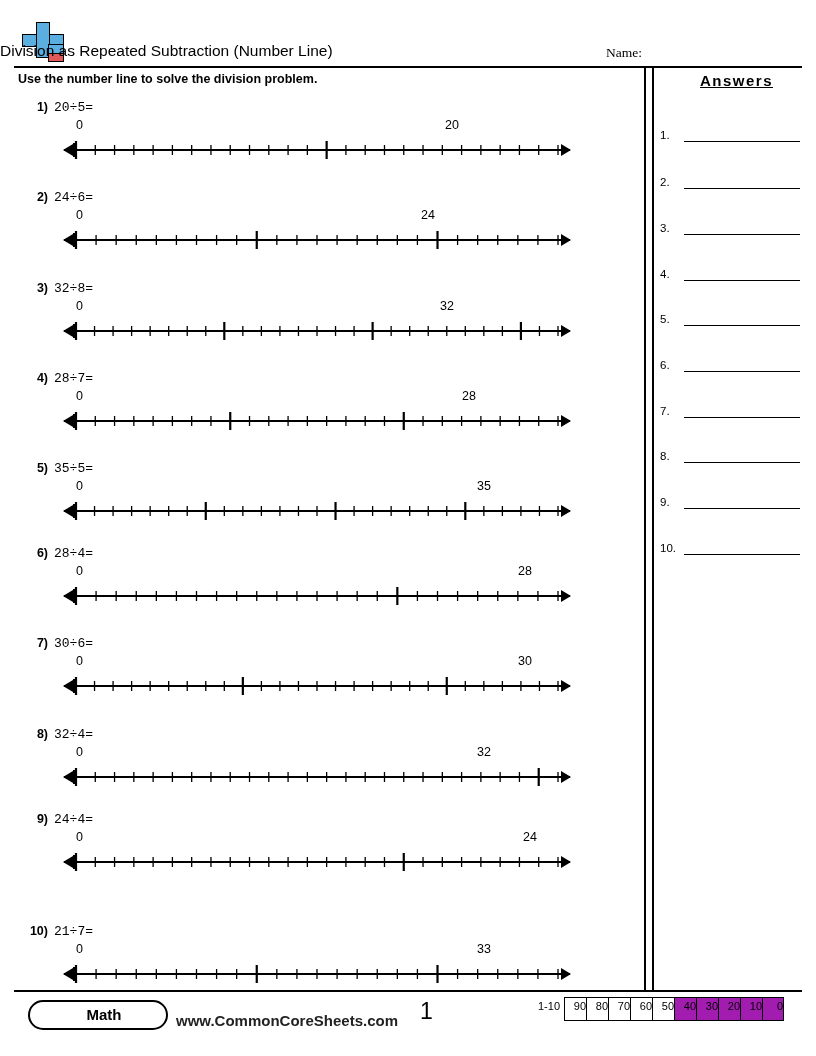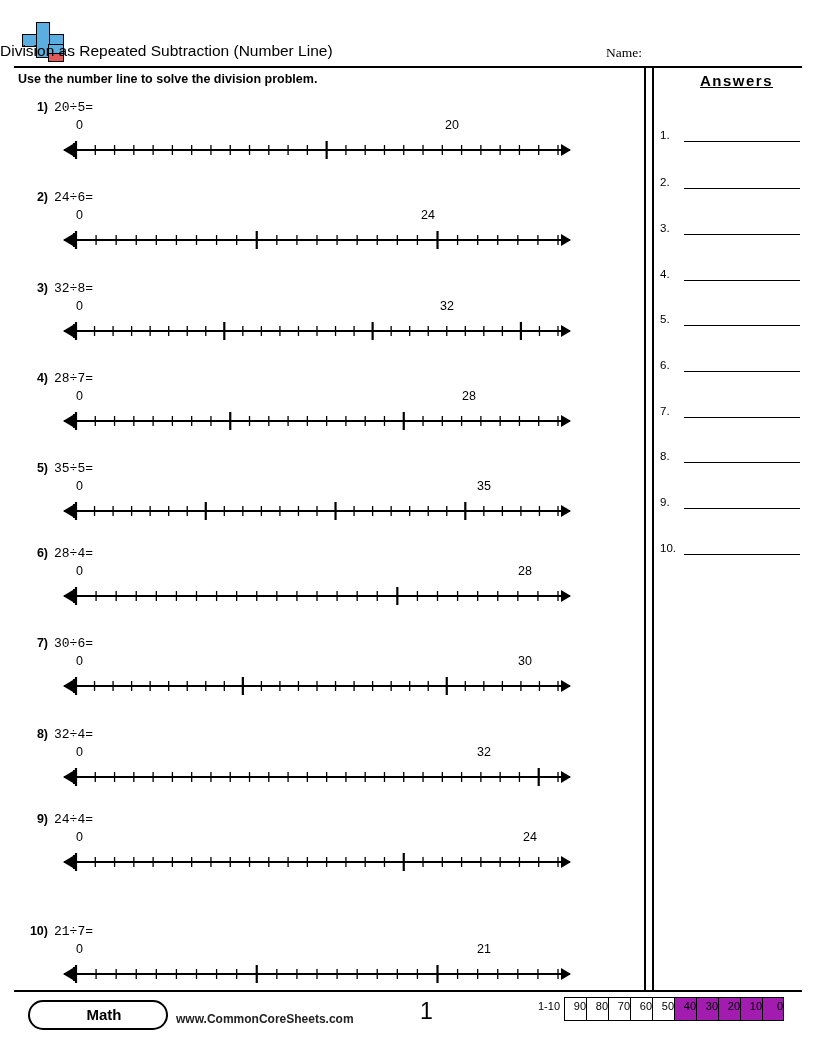--- a/index.html
+++ b/index.html
@@ -242,21 +242,21 @@
     line-height: 26px;
     font-size: 15px;
     font-weight: bold;
     font-family: "Liberation Sans", sans-serif;
     padding-left: 12px;
   }
   .site-url {
     position: absolute;
     left: 176px;
     top: 1012px;
-    font-size: 12px;
+    font-size: 15px;
     font-weight: bold;
     color: #222;
     font-family: "Liberation Sans", sans-serif;
   }
   .page-number {
     position: absolute;
     left: 420px;
     top: 998px;
     font-size: 23px;
     font-family: "Liberation Sans", sans-serif;
@@ -718,21 +718,21 @@
             <line x1="484.72" x2="484.72" y1="9" y2="19" stroke-width="1.3" stroke="#000"></line>
             <line x1="504" x2="504" y1="9" y2="19" stroke-width="1.3" stroke="#000"></line>
           </svg>
         </div>
       </div>
       <div class="problem" style="top: 924px;">
         <div class="p-num">10)</div>
         <div class="p-expr">21÷7=</div>
         <div class="nl-wrap">
           <div class="nl-label-zero" style="left: 22px;">0</div>
-          <div class="nl-label-end" style="left: 423px;">21</div>
+          <div class="nl-label-end" style="left: 423px;">33</div>
           <svg width="528" height="30" class="nl-svg">
             <line x1="10" y1="14" x2="516" y2="14" stroke="#000" stroke-width="1.8"></line>
             <polygon points="9,14 19,8 19,20" fill="#000"></polygon>
             <line x1="20" y1="7" x2="20" y2="21" stroke="#000" stroke-width="2"></line>
             <polygon points="517,14 507,8 507,20" fill="#000"></polygon>
             <line x1="22" x2="22" y1="5" y2="23" stroke-width="2.2" stroke="#000"></line>
             <line x1="42.08333333333333" x2="42.08333333333333" y1="9" y2="19" stroke-width="1.3" stroke="#000"></line>
             <line x1="62.166666666666664" x2="62.166666666666664" y1="9" y2="19" stroke-width="1.3" stroke="#000"></line>
             <line x1="82.25" x2="82.25" y1="9" y2="19" stroke-width="1.3" stroke="#000"></line>
             <line x1="102.33333333333333" x2="102.33333333333333" y1="9" y2="19" stroke-width="1.3" stroke="#000"></line>

